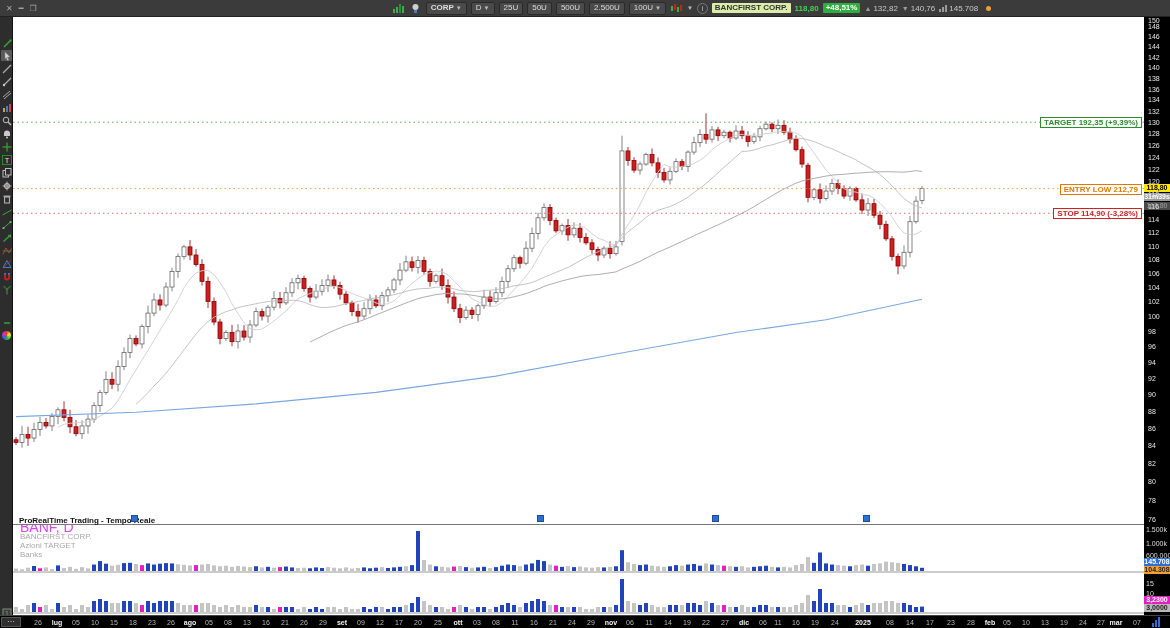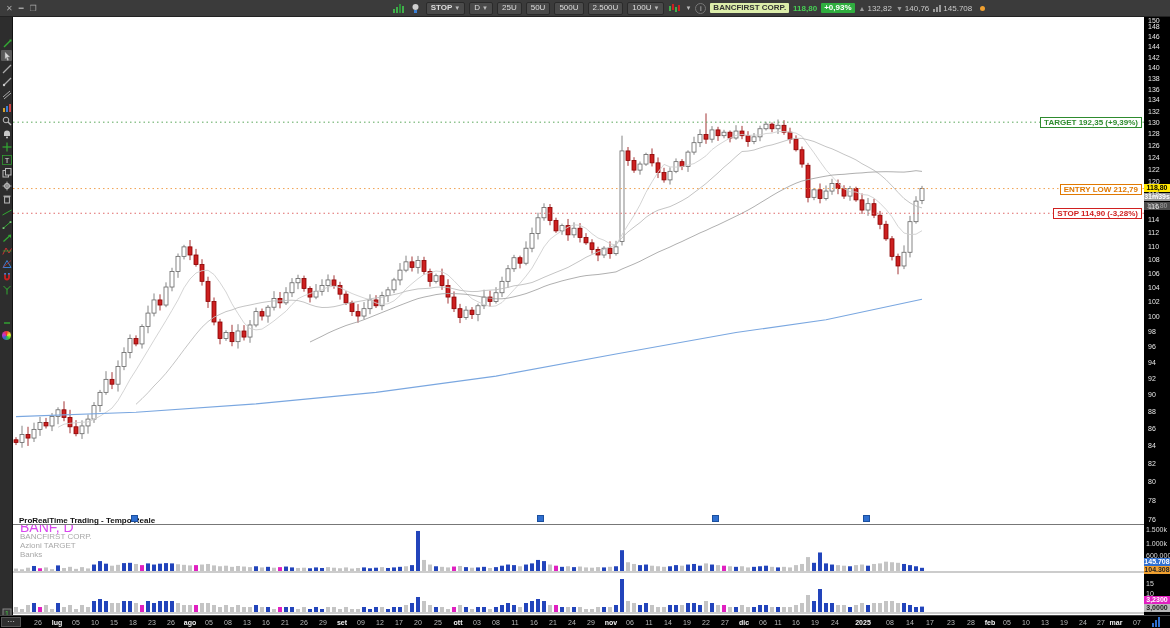--- a/index.html
+++ b/index.html
@@ -67,21 +67,21 @@
             <rect x="9" y="3" width="2" height="7" fill="#3fae4a"></rect>
           </svg>
       </span>
       <span class="tico">
         <svg width="9" height="11">
             <circle cx="4.5" cy="4" r="3" fill="#cfcfcf"></circle>
             <rect x="3" y="7" width="3" height="3" fill="#3b7fd4"></rect>
           </svg>
       </span>
       <span class="tbtn">
-          <b>STOP</b>
+          <b>CORP</b>
           <span class="caret">▼</span>
         </span>
       <span class="tbtn">
           <span>D</span>
           <span class="caret">▼</span>
         </span>
       <span class="tbtn">25U</span>
       <span class="tbtn">50U</span>
       <span class="tbtn">500U</span>
       <span class="tbtn">2.500U</span>
@@ -94,21 +94,21 @@
             <rect x="1" y="3" width="2" height="5" fill="#3fae4a"></rect>
             <rect x="4" y="1" width="2" height="6" fill="#cc2020"></rect>
             <rect x="7" y="4" width="2" height="5" fill="#3fae4a"></rect>
             <rect x="10" y="2" width="2" height="6" fill="#cc2020"></rect>
           </svg>
       </span>
       <span class="caret">▼</span>
       <span class="tico" style="color:#bbb;font-size:8px;border:1px solid #777;border-radius:50%;width:9px;height:9px;line-height:9px;">i</span>
       <span class="badge-name">BANCFIRST CORP.</span>
       <span class="px-green">118,80</span>
-      <span class="chg">+0,93%</span>
+      <span class="chg">+48,51%</span>
       <span class="hl">
           <span class="mini-arrow">▲</span>
           <span>132,82</span>
         </span>
       <span class="hl">
           <span class="mini-arrow">▼</span>
           <span>140,76</span>
         </span>
       <span class="hl">
         <svg width="8" height="8">

